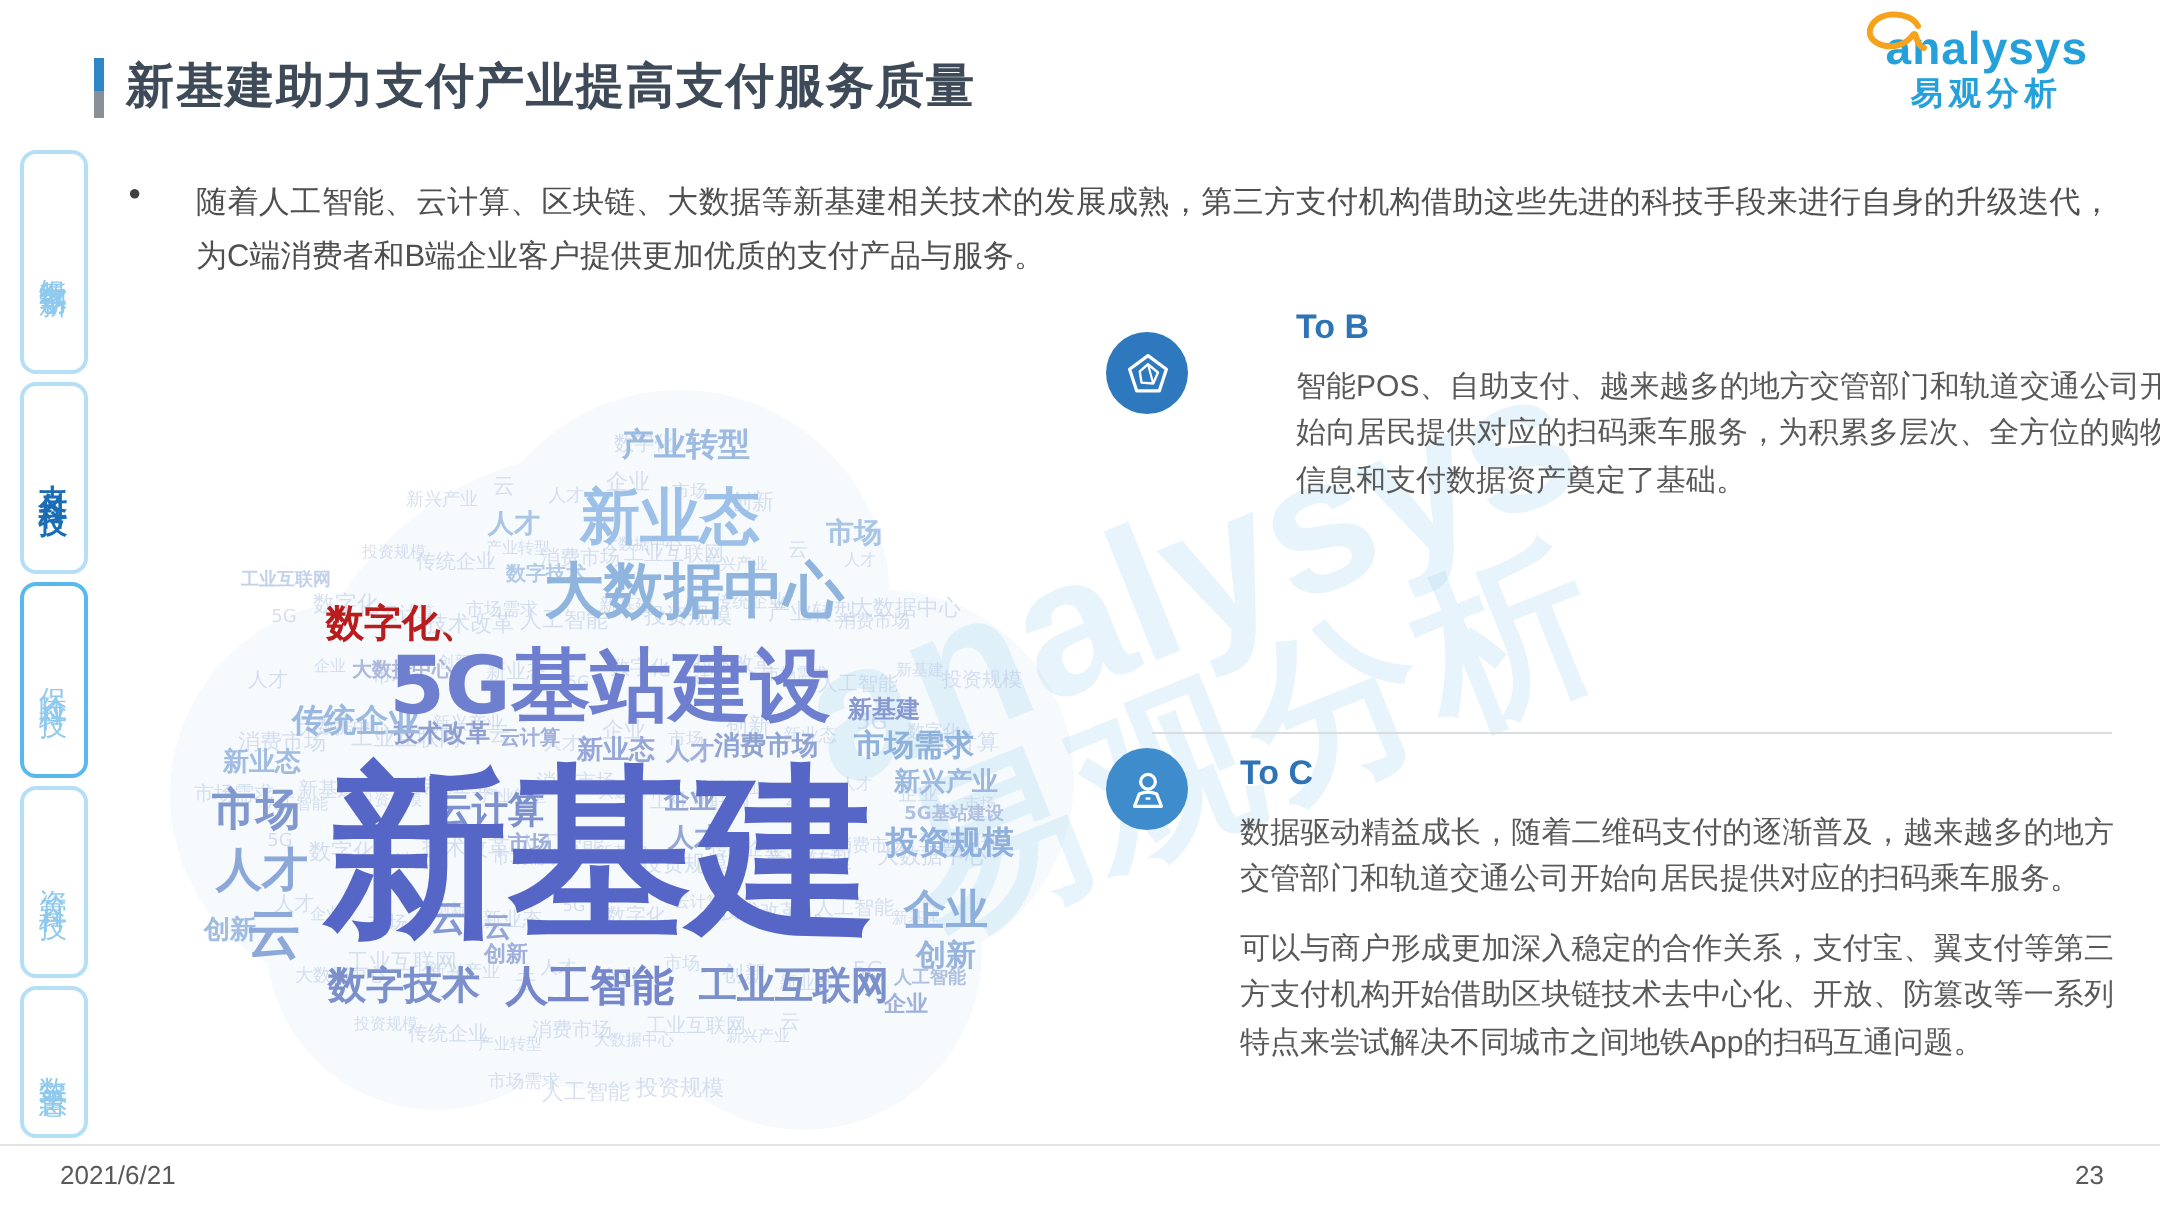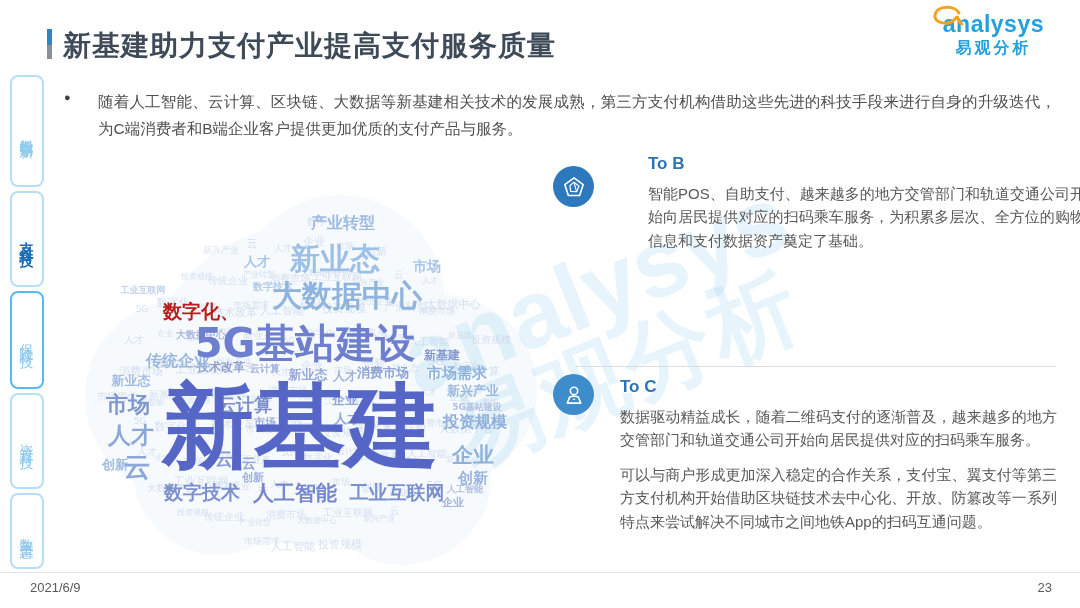--- a/index.html
+++ b/index.html
@@ -2,21 +2,21 @@
 <html><head>
 <meta charset="utf-8">
 <style>
   html,body{margin:0;padding:0;background:#fff;}
   .slide{position:relative;width:1080px;height:608px;background:#ffffff;overflow:hidden;
          font-family:"Liberation Sans","DejaVu Sans",sans-serif;}
 
   
   .accent{position:absolute;left:47px;top:29px;width:5px;height:30px;
           background:linear-gradient(to bottom,#2E86C6 0%,#2E86C6 55%,#8A9097 55%,#8A9097 100%);}
-  .title{position:absolute;left:63px;top:27px;margin:0;font-size:28px;font-weight:700;
+  .title{position:absolute;left:63px;top:27px;margin:0;font-size:24px;font-weight:700;
          color:#3E4A58;letter-spacing:1px;}
   .logo{position:absolute;right:36px;top:12px;text-align:center;color:#24A0DA;line-height:1.1;}
   .logo-en{position:relative;font-size:23px;font-weight:700;letter-spacing:0.5px;display:inline-block;}
   .logo-swirl{position:absolute;left:-14px;top:-9px;}
   .logo-cn{font-size:16px;font-weight:700;letter-spacing:3px;margin-top:2px;}
 
   
   .bullet-row{position:absolute;left:64px;top:88px;width:992px;display:flex;}
   .bullet-dot{flex:0 0 34px;font-size:11px;color:#404040;padding-top:3px;}
   .bullet-text{margin:0;font-size:15.5px;line-height:27px;color:#4F4F4F;text-align:justify;}
@@ -290,16 +290,16 @@
       <rect x="10.9" y="15.4" width="2.2" height="1.1" fill="#fff"></rect>
     </svg>
   </div>
   <section class="sec sec-c">
     <h2>To C</h2>
     <p>数据驱动精益成长，随着二维码支付的逐渐普及，越来越多的地方交管部门和轨道交通公司开始向居民提供对应的扫码乘车服务。</p>
     <p>可以与商户形成更加深入稳定的合作关系，支付宝、翼支付等第三方支付机构开始借助区块链技术去中心化、开放、防篡改等一系列特点来尝试解决不同城市之间地铁App的扫码互通问题。</p>
   </section>
 
   <div class="f-line"></div>
-  <div class="f-date">2021/6/9</div>
+  <div class="f-date">2021/6/21</div>
   <div class="f-page">23</div>
 
 </div>
 
 </body></html>

